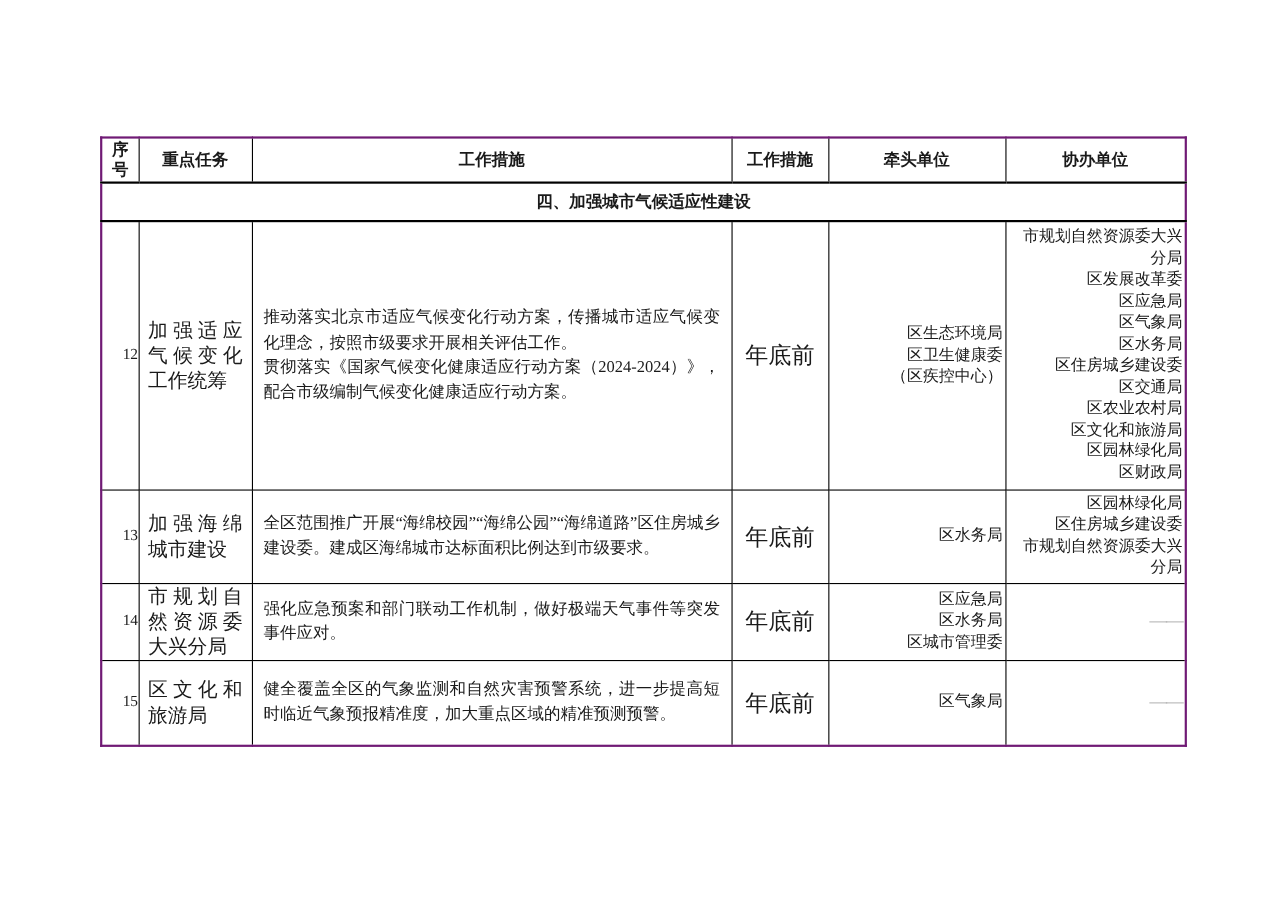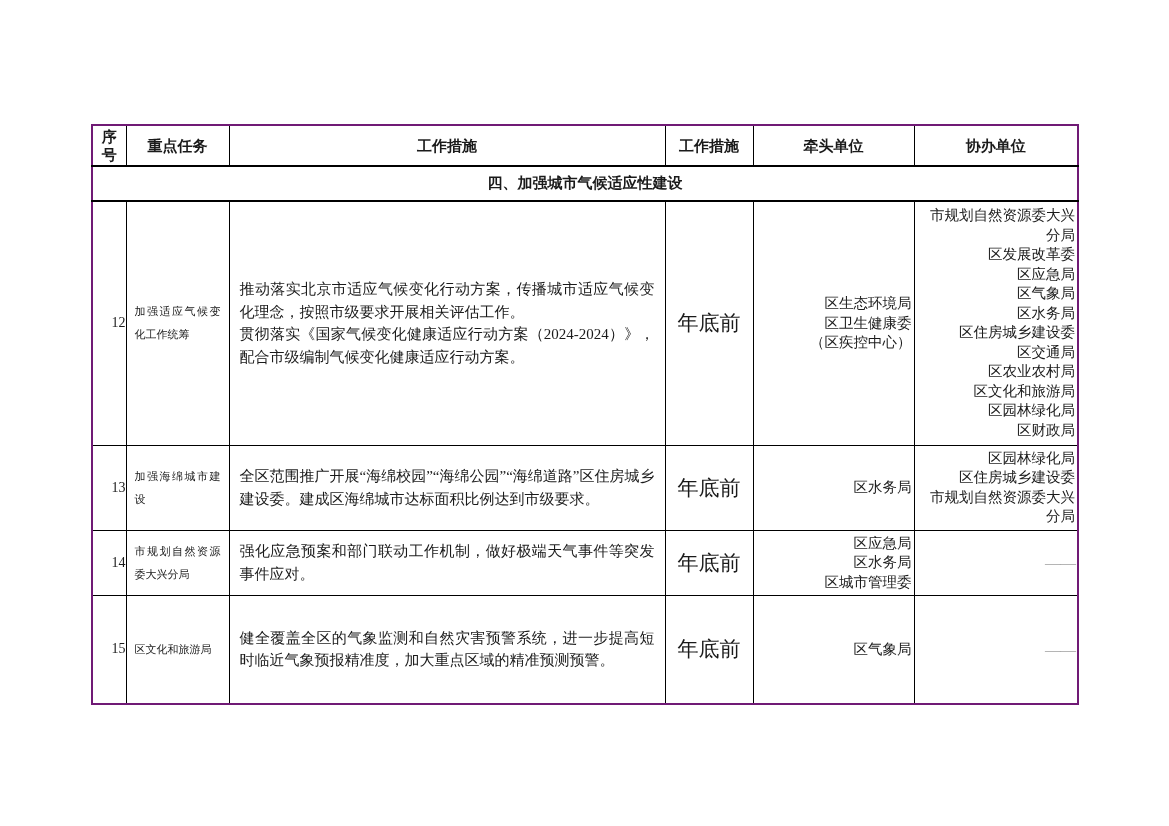--- a/index.html
+++ b/index.html
@@ -52,21 +52,21 @@
     border-bottom-width: 2px;
   }
   
   td.no-cell {
     text-align: right;
     font-size: 14px;
   }
   td.task-cell {
     text-align: justify;
     text-justify: inter-ideograph;
-    font-size: 11px;
+    font-size: 18px;
     line-height: 23px;
     padding: 0 8px;
   }
   td.measure-cell {
     text-align: justify;
     text-justify: inter-ideograph;
     font-size: 15px;
     line-height: 22.5px;
     padding: 0 10px;
     white-space: pre-line;
@@ -83,21 +83,21 @@
     padding: 3px 2px;
   }
   td.dash-cell {
     color: #a9a9a9;
     letter-spacing: -1px;
     font-size: 16px;
   }
   tr.row-12 { height: 244px; }
   tr.row-13 { height: 82px; }
   tr.row-14 { height: 63px; }
-  tr.row-15 { height: 108px; }
+  tr.row-15 { height: 78px; }
 </style>
 </head>
 <body>
 
 <div class="page">
   <table class="doc-table">
     <colgroup>
       <col style="width:34px">
       <col style="width:103px">
       <col style="width:436px">

